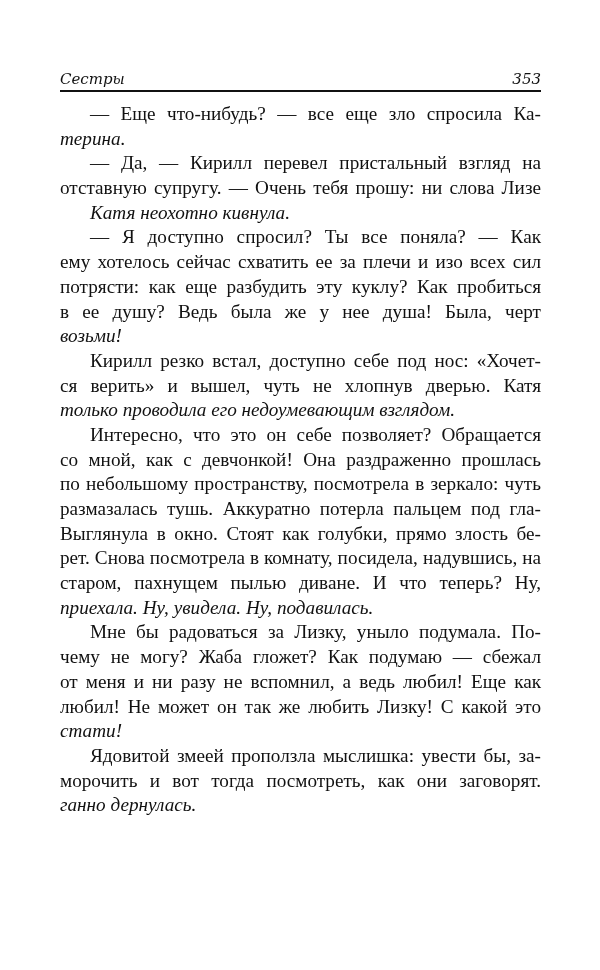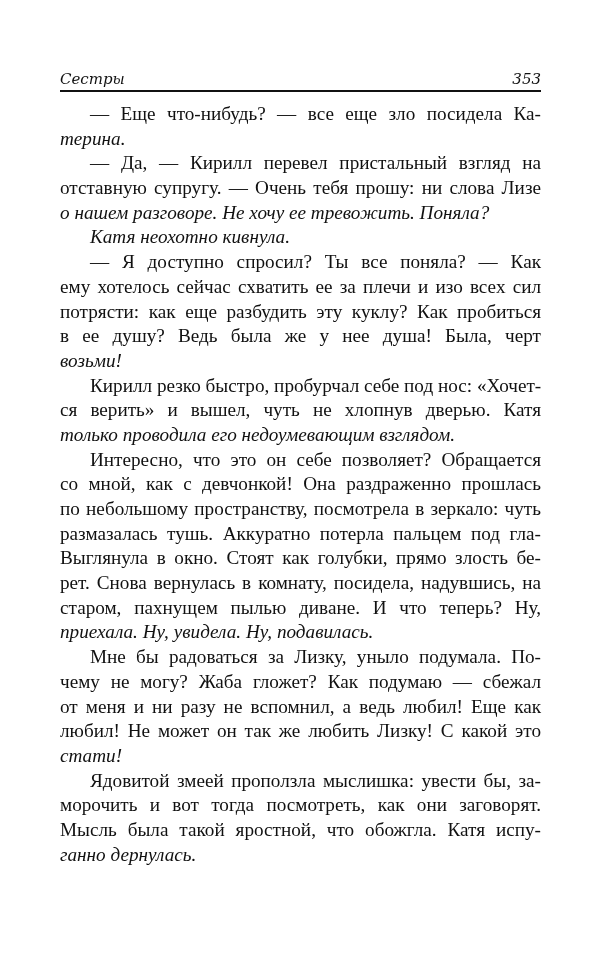--- a/index.html
+++ b/index.html
@@ -23,45 +23,43 @@
 </style>
 </head>
 <body>
 
 <div class="page">
   <div class="running-head">
     <span>Сестры</span>
     <span>353</span>
   </div>
   <div class="body-text" id="body-text">
-      <span class="line indent">— Еще что-нибудь? — все еще зло посидела Ка-</span>
+      <span class="line indent">— Еще что-нибудь? — все еще зло спросила Ка-</span>
       <span class="line last">терина.</span>
       <span class="line indent">— Да, — Кирилл перевел пристальный взгляд на</span>
       <span class="line">отставную супругу. — Очень тебя прошу: ни слова Лизе</span>
-      <span class="line last">о нашем разговоре. Не хочу ее тревожить. Поняла?</span>
       <span class="line indent last">Катя неохотно кивнула.</span>
       <span class="line indent">— Я доступно спросил? Ты все поняла? — Как</span>
       <span class="line">ему хотелось сейчас схватить ее за плечи и изо всех сил</span>
       <span class="line">потрясти: как еще разбудить эту куклу? Как пробиться</span>
       <span class="line">в ее душу? Ведь была же у нее душа! Была, черт</span>
       <span class="line last">возьми!</span>
-      <span class="line indent">Кирилл резко быстро, пробурчал себе под нос: «Хочет-</span>
+      <span class="line indent">Кирилл резко встал, доступно себе под нос: «Хочет-</span>
       <span class="line">ся верить» и вышел, чуть не хлопнув дверью. Катя</span>
       <span class="line last">только проводила его недоумевающим взглядом.</span>
       <span class="line indent">Интересно, что это он себе позволяет? Обращается</span>
       <span class="line">со мной, как с девчонкой! Она раздраженно прошлась</span>
       <span class="line">по небольшому пространству, посмотрела в зеркало: чуть</span>
       <span class="line">размазалась тушь. Аккуратно потерла пальцем под гла-</span>
       <span class="line">Выглянула в окно. Стоят как голубки, прямо злость бе-</span>
-      <span class="line">рет. Снова вернулась в комнату, посидела, надувшись, на</span>
+      <span class="line">рет. Снова посмотрела в комнату, посидела, надувшись, на</span>
       <span class="line">старом, пахнущем пылью диване. И что теперь? Ну,</span>
       <span class="line last">приехала. Ну, увидела. Ну, подавилась.</span>
       <span class="line indent">Мне бы радоваться за Лизку, уныло подумала. По-</span>
       <span class="line">чему не могу? Жаба гложет? Как подумаю — сбежал</span>
       <span class="line">от меня и ни разу не вспомнил, а ведь любил! Еще как</span>
       <span class="line">любил! Не может он так же любить Лизку! С какой это</span>
       <span class="line last">стати!</span>
       <span class="line indent">Ядовитой змеей проползла мыслишка: увести бы, за-</span>
       <span class="line">морочить и вот тогда посмотреть, как они заговорят.</span>
-      <span class="line">Мысль была такой яростной, что обожгла. Катя испу-</span>
       <span class="line last">ганно дернулась.</span>
     </div>
 </div>
 
 </body></html>

